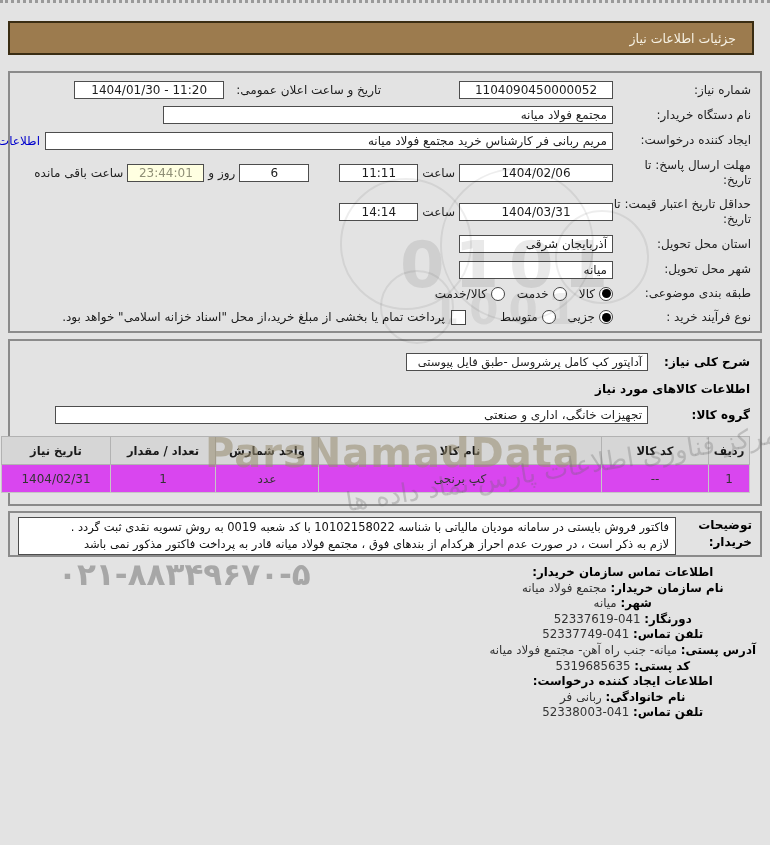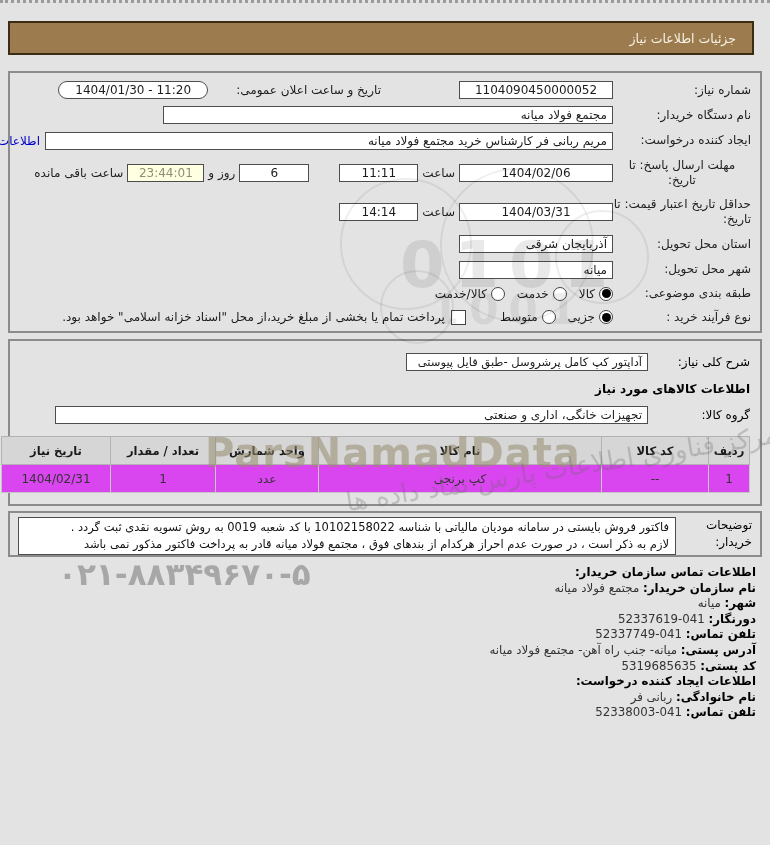--- a/index.html
+++ b/index.html
@@ -33,36 +33,36 @@
   .w150{width:150px;} .w154{width:154px;} .w73{width:79px;} .w70{width:70px;} .w77{width:77px;}
   .w242{width:242px;font-size:11.5px;} .w450{width:450px;} .w470{width:568px;}
   .countdown{background:#ffffe1;color:#8f8f76;}
   .link{color:#0000cc;margin-right:5px;white-space:nowrap;cursor:pointer;}
   .radio{width:12px;height:12px;border:1px solid #444;border-radius:50%;background:#fff;display:inline-block;position:relative;flex:none;margin-left:4px;}
   .radio.checked::after{content:"";position:absolute;inset:1.5px;background:#000;border-radius:50%;}
   .optlbl{margin-left:12px;flex:none;}
   .checkbox{width:13px;height:13px;border:1px solid #444;background:#fff;flex:none;margin:0 22px 0 6px;}
   .chktext{font-size:12px;white-space:nowrap;}
   .b{font-weight:bold;color:#000;}
-  .blabel{flex:none;font-weight:normal;color:#000;}
+  .blabel{flex:none;font-weight:bold;color:#000;}
   .heading{font-weight:bold;color:#000;margin-top:11px;}
   table.goods{border-collapse:collapse;width:730px;margin-top:12px;table-layout:fixed;}
   table.goods th{
     background:#d6d6d6;border:1px solid #b2b2b2;height:25px;font-size:11.5px;font-weight:bold;color:#1a1a1a;text-align:center;
   }
   table.goods td{
     background:#d946ef;border:1px solid #c6c6c6;height:25px;font-size:12px;color:#333;text-align:center;
   }
   .c1{width:38px;} .c2{width:104px;} .c3{width:280px;} .c4{width:100px;} .c5{width:102px;} .c6{width:106px;}
   .notes-box{
     flex:1;margin-right:10px;border:1px solid #4d4d4d;background:#fff;
     padding:1px 6px;font-size:11.5px;line-height:17px;color:#111;
   }
   .contact{position:absolute;top:565px;right:14px;text-align:right;font-size:11.8px;line-height:15.6px;color:#333;}
-  .contact .cline{white-space:nowrap;}
+  .contact .cline{white-space:nowrap;text-align:center;}
   
   .wm{position:absolute;pointer-events:none;z-index:30;}
   .wm-circle{border:2px solid rgba(0,0,0,0.07);border-radius:50%;}
   .wm-digits{font-weight:bold;color:rgba(40,40,40,0.10);letter-spacing:10px;}
   .wm-brand{left:205px;top:430px;font-size:40px;font-weight:bold;color:rgba(152,140,112,0.55);direction:ltr;letter-spacing:1px;}
   .wm-diagonal{left:320px;top:455px;width:460px;font-size:26px;color:rgba(105,105,105,0.30);transform:rotate(-9deg);white-space:nowrap;}
   .wm-phone{left:58px;top:556px;font-size:31px;font-weight:bold;color:rgba(118,118,118,0.55);direction:ltr;letter-spacing:2px;white-space:nowrap;}
 </style>
 </head>
 <body>
@@ -73,36 +73,36 @@
   <span>جزئیات اطلاعات نیاز</span>
 </div>
 
 <div class="panel panel1">
 
   <div class="frow">
     <div class="flabel">شماره نیاز:</div>
     <div class="inp w154 center ltr">1104090450000052</div>
     <div class="frow" style="margin-right:78px;">
       <div>تاریخ و ساعت اعلان عمومی:</div>
-      <div class="inp w150 center ltr" style="margin-right:28px;border-radius:9px;">1404/01/30 - 11:20</div>
+      <div class="inp w150 center ltr" style="margin-right:12px;">1404/01/30 - 11:20</div>
     </div>
   </div>
 
   <div class="frow">
     <div class="flabel">نام دستگاه خریدار:</div>
     <div class="inp w450">مجتمع فولاد میانه</div>
   </div>
 
   <div class="frow">
     <div class="flabel">ایجاد کننده درخواست:</div>
     <div class="inp w470">مریم ربانی فر کارشناس خرید مجتمع فولاد میانه</div>
     <span class="link">اطلاعات تماس خریدار</span>
   </div>
 
-  <div class="frow" style="height:32px;text-align:center;">
+  <div class="frow" style="height:32px;">
     <div class="flabel">مهلت ارسال پاسخ: تا تاریخ:</div>
     <div class="inp w154 center ltr">1404/02/06</div>
     <span class="mid">ساعت</span>
     <div class="inp w73 center ltr">11:11</div>
     <div class="inp w70 center ltr" style="margin-right:30px;">6</div>
     <span class="mid">روز و</span>
     <div class="inp w77 center ltr countdown">23:44:01</div>
     <span class="mid">ساعت باقی مانده</span>
   </div>
 

